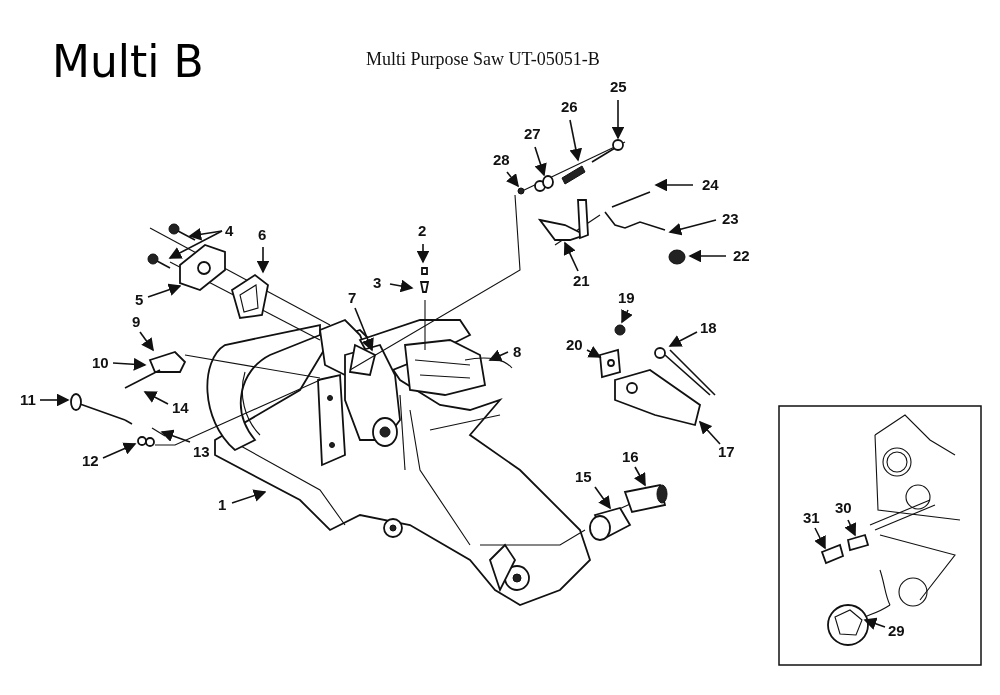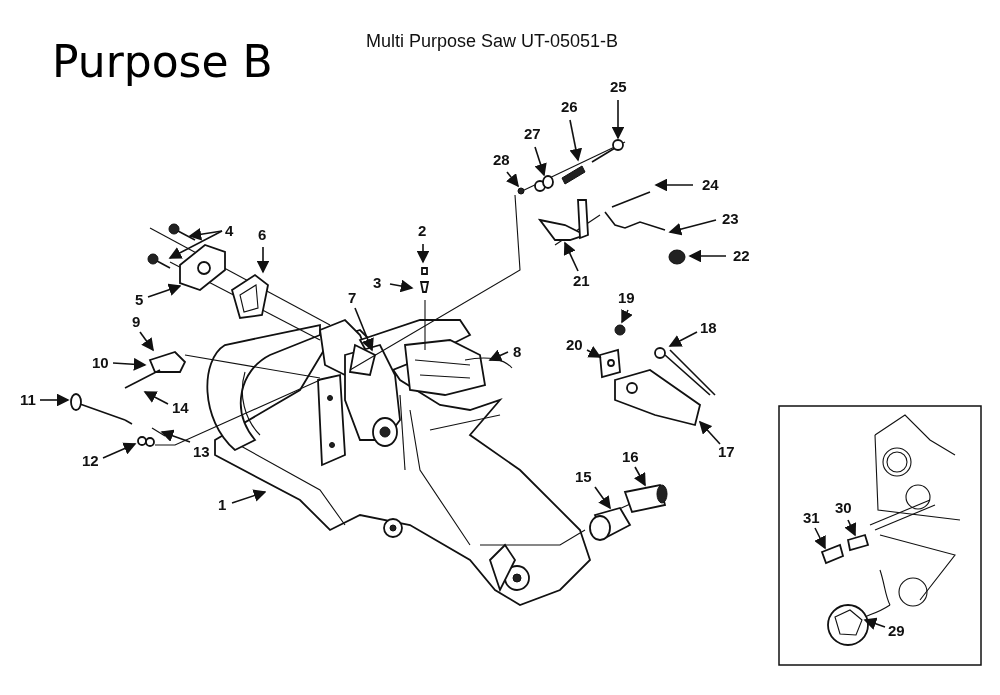--- a/index.html
+++ b/index.html
@@ -3,35 +3,35 @@
   <meta charset="utf-8">
   <style>
     html, body { margin: 0; padding: 0; background: #ffffff; }
     body { width: 1000px; height: 695px; position: relative; overflow: hidden; }
     .fig-title {
       position: absolute; left: 52px; top: 36px;
       font-family: "DejaVu Sans", sans-serif; font-size: 44px; color: #000;
       letter-spacing: 0px;
     }
     .doc-title {
-      position: absolute; left: 366px; top: 31px;
-      font-family: Liberation Sans, sans-serif; font-size: 18px; color: #111;
+      position: absolute; left: 366px; top: 49px;
+      font-family: Liberation Serif, serif; font-size: 18px; color: #111;
     }
     svg#diagram { position: absolute; left: 0; top: 0; }
     .lbl { font-family: "Liberation Sans", sans-serif; font-weight: bold; font-size: 15px; fill: #111; }
     .ln { stroke: #111; stroke-width: 1.6; fill: none; }
     .thin { stroke: #111; stroke-width: 1.1; fill: none; }
     .part { stroke: #111; stroke-width: 1.8; fill: #fff; }
     .dark { fill: #222; stroke: #111; }
     .inset { fill: none; stroke: #111; stroke-width: 1.5; }
   </style>
 </head>
 <body>
 
-<div class="fig-title">Purpose B</div>
+<div class="fig-title">Multi B</div>
 <div class="doc-title">Multi Purpose Saw UT-05051-B</div>
 
 <svg id="diagram" width="1000" height="695" viewBox="0 0 1000 695">
   <defs>
     <marker id="ah" markerWidth="8" markerHeight="8" refX="7" refY="4" orient="auto">
       <path d="M0,0 L8,4 L0,8 z" fill="#111"></path>
     </marker>
   </defs>
 
   <g>

